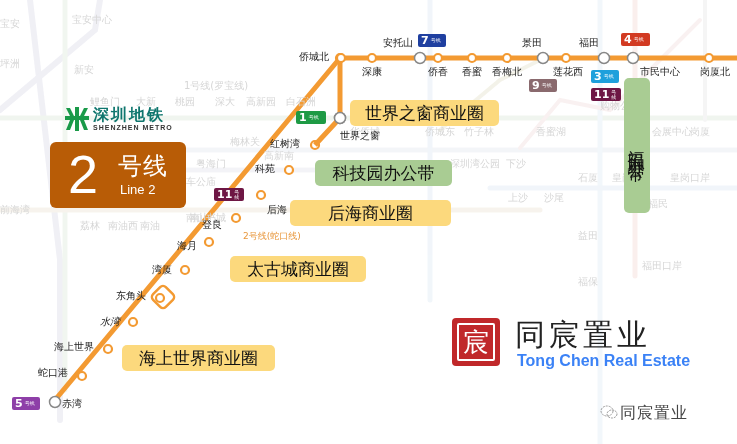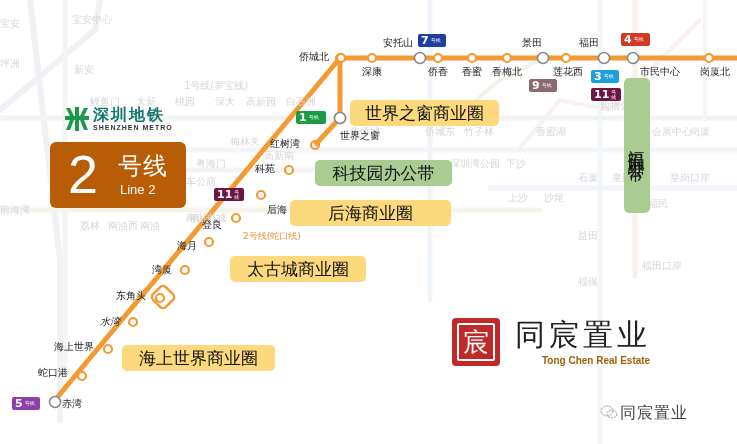--- a/index.html
+++ b/index.html
@@ -15,21 +15,21 @@
   .zone { position:absolute; border-radius:5px; color:#111; display:flex; align-items:center; justify-content:center; white-space:nowrap; }
   .zone-yellow { background:#fcd97d; }
   .zone-green { background:#a9cc93; }
   .logo-box { position:absolute; left:50px; top:142px; width:136px; height:66px; background:#b85c06; border-radius:6px; }
   .logo-num { position:absolute; left:18px; top:2px; font-size:54px; color:#fff; line-height:60px; font-family:"Liberation Sans", sans-serif; }
   .logo-cn { position:absolute; left:68px; top:10px; font-size:24px; color:#fff; line-height:28px; letter-spacing:1px; }
   .logo-en { position:absolute; left:70px; top:40px; font-size:13px; color:#fff; line-height:16px; font-family:"Liberation Sans", sans-serif; }
   .metro-cn { position:absolute; left:93px; top:106px; font-size:16px; font-weight:bold; color:#0f766e; letter-spacing:2px; line-height:18px; }
   .metro-en { position:absolute; left:93px; top:124px; font-size:7px; font-weight:bold; color:#333; letter-spacing:1px; line-height:8px; font-family:"Liberation Sans", sans-serif; }
   .tc-cn { position:absolute; left:515px; top:318px; font-size:30px; color:#222; letter-spacing:4px; line-height:34px; }
-  .tc-en { position:absolute; left:542px; top:354px; font-size:10px; font-weight:bold; color:#a16207; line-height:14px; font-family:"Liberation Sans", sans-serif; }
+  .tc-en { position:absolute; left:517px; top:354px; font-size:16px; font-weight:bold; color:#3b82f6; line-height:14px; font-family:"Liberation Sans", sans-serif; }
   .wm { position:absolute; left:620px; top:403px; font-size:16px; color:#444; line-height:20px; letter-spacing:1px; }
 </style>
 </head>
 <body>
 
 <svg id="map" viewBox="0 0 737 444" xmlns="http://www.w3.org/2000/svg">
 
   <g stroke-linecap="round" fill="none" opacity="0.55">
     <path d="M30 0 L60 260 L60 420" stroke="#e4e4ee" stroke-width="6"></path>
     <path d="M0 110 L95 30 L100 0" stroke="#e4e4ee" stroke-width="6"></path>

